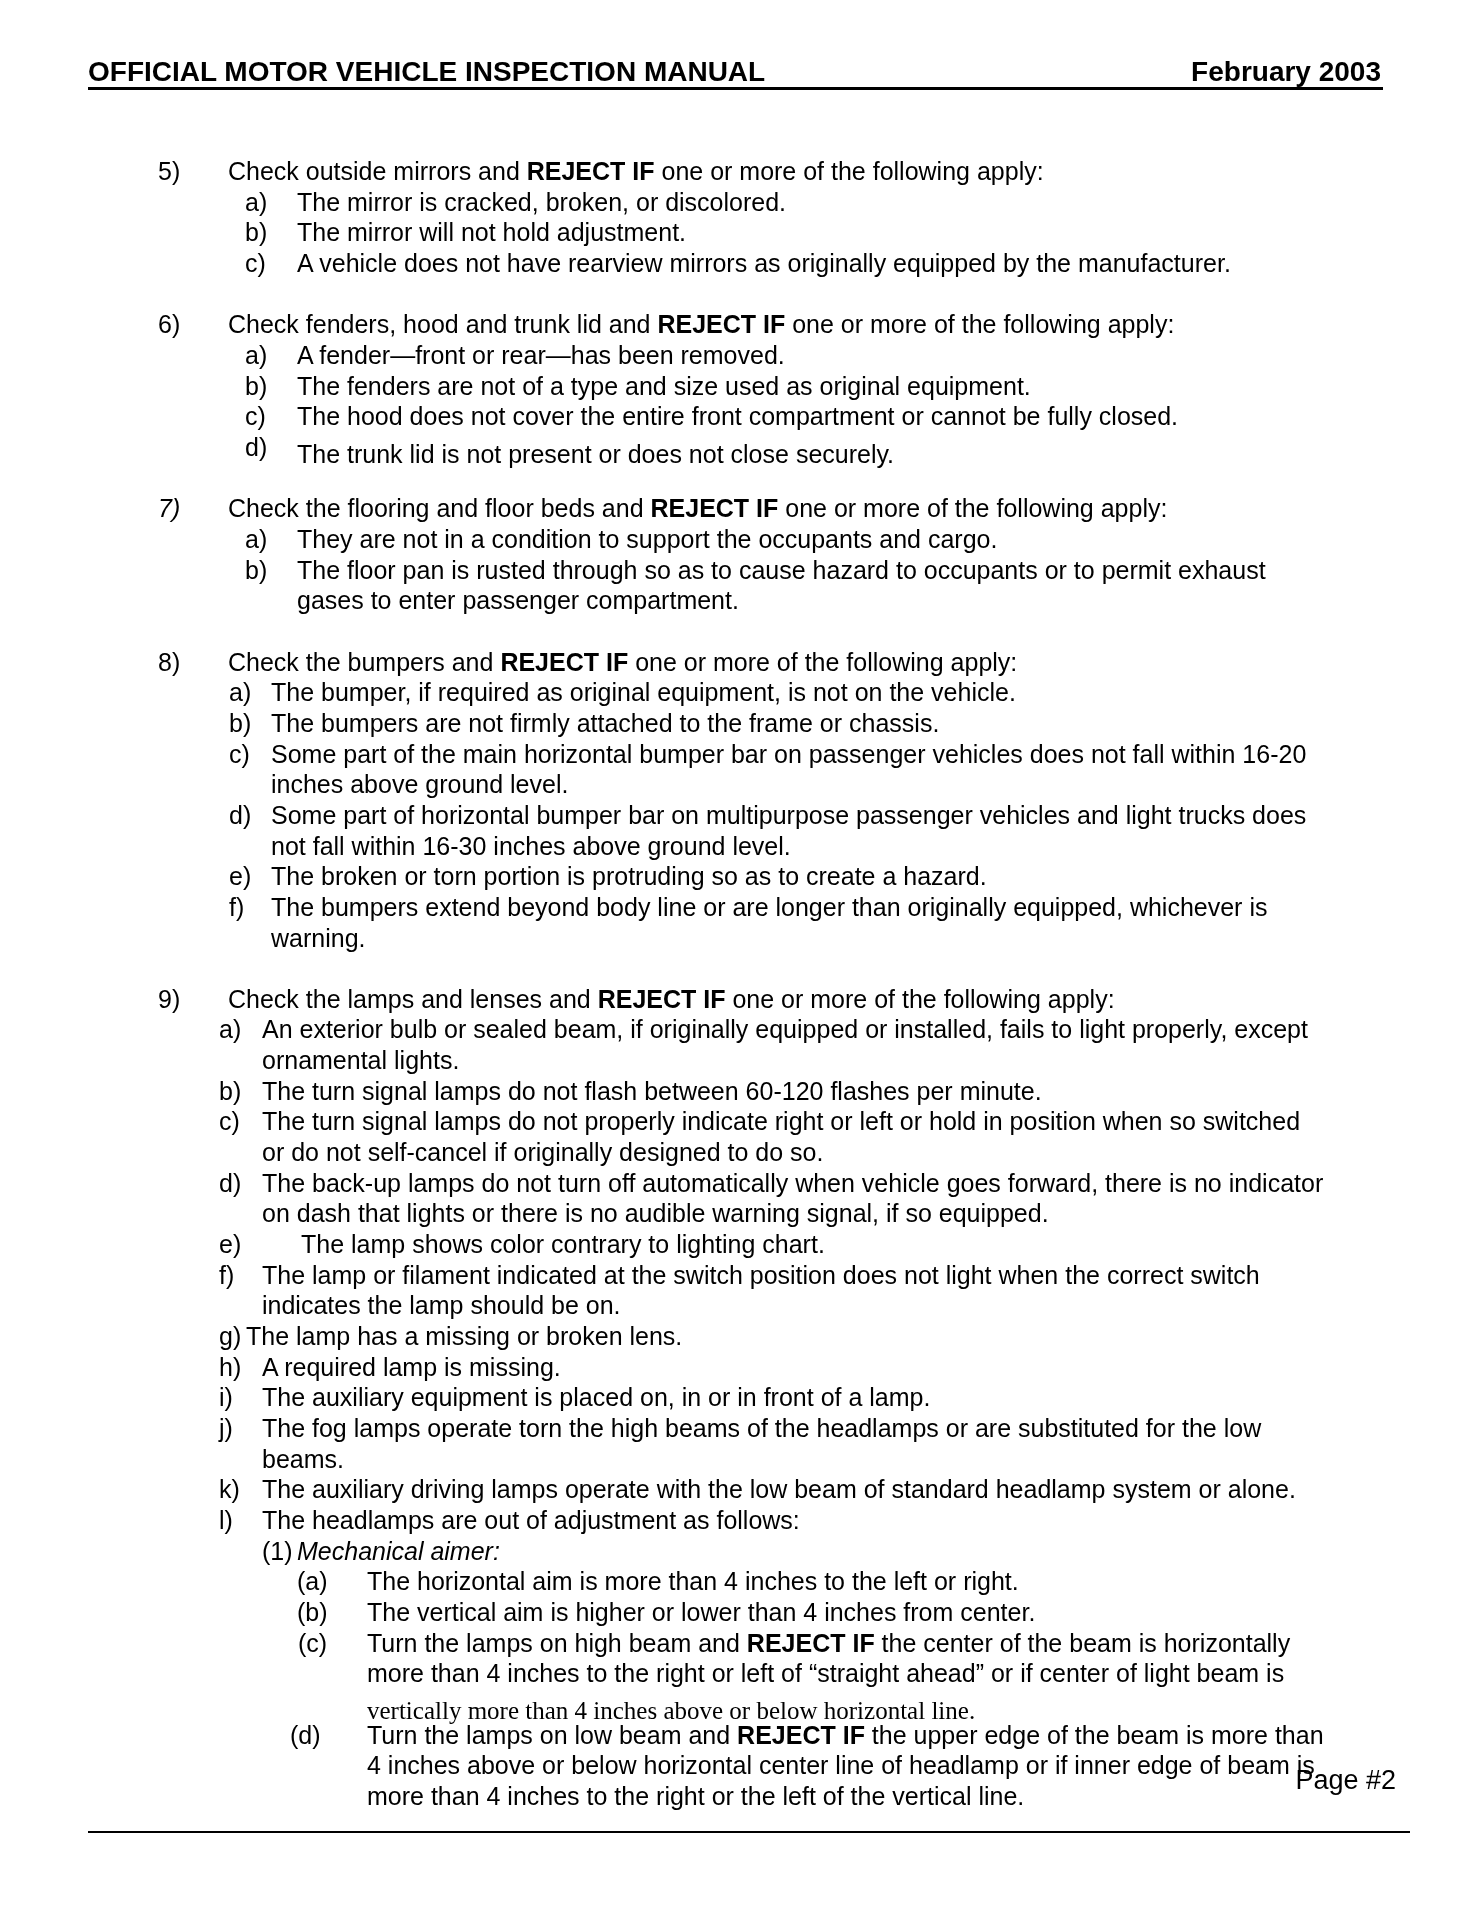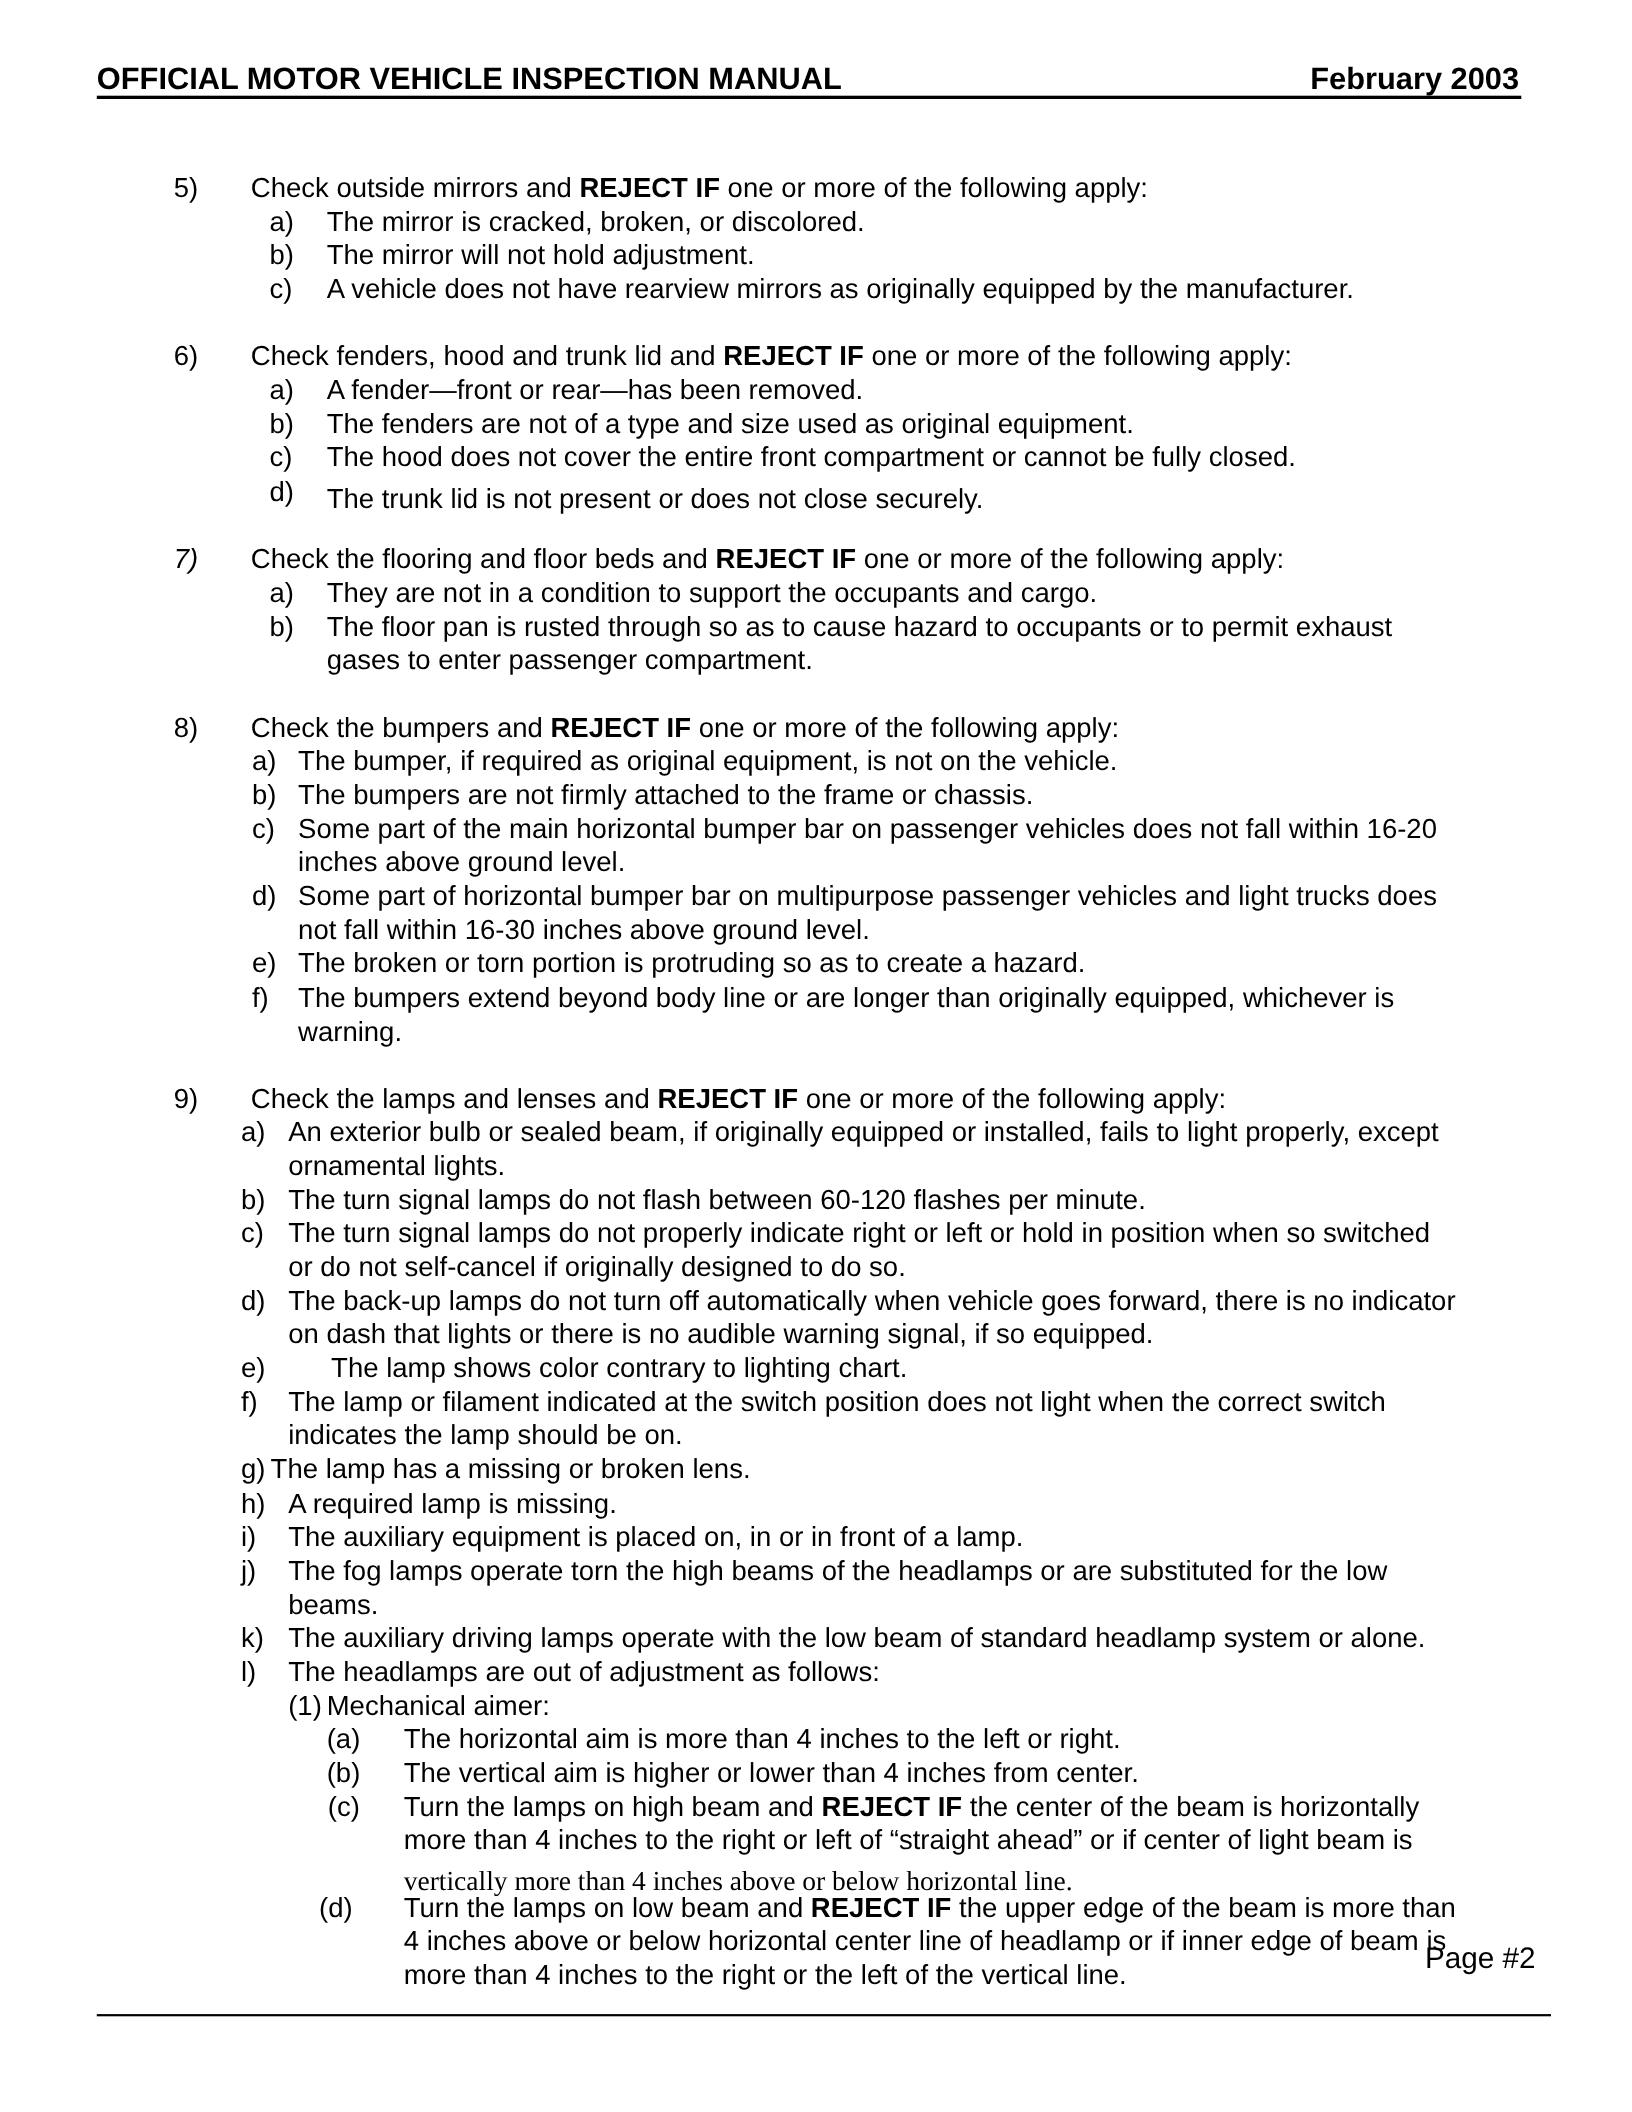--- a/index.html
+++ b/index.html
@@ -157,21 +157,21 @@
       <div>
         <div class="lbl" style="left: 219px; top: 1474.38px;">k)</div>
         <div class="ln" style="left: 262px; top: 1474.38px;">The auxiliary driving lamps operate with the low beam of standard headlamp system or alone.</div>
       </div>
       <div>
         <div class="lbl" style="left: 219px; top: 1505.04px;">l)</div>
         <div class="ln" style="left: 262px; top: 1505.04px;">The headlamps are out of adjustment as follows:</div>
       </div>
       <div>
         <div class="lbl" style="left: 262px; top: 1535.7px;">(1)</div>
-        <div class="ln" style="left: 297px; top: 1535.7px;">Mechanical aimer:</div>
+        <div class="ln" style="left: 297px; top: 1535.7px; font-style: italic;">Mechanical aimer:</div>
         <div>
           <div class="lbl" style="left: 297px; top: 1566.36px;">(a)</div>
           <div class="ln" style="left: 367px; top: 1566.36px;">The horizontal aim is more than 4 inches to the left or right.</div>
         </div>
         <div>
           <div class="lbl" style="left: 297px; top: 1597.02px;">(b)</div>
           <div class="ln" style="left: 367px; top: 1597.02px;">The vertical aim is higher or lower than 4 inches from center.</div>
         </div>
         <div>
           <div class="lbl" style="left: 298px; top: 1627.68px;">(c)</div>

